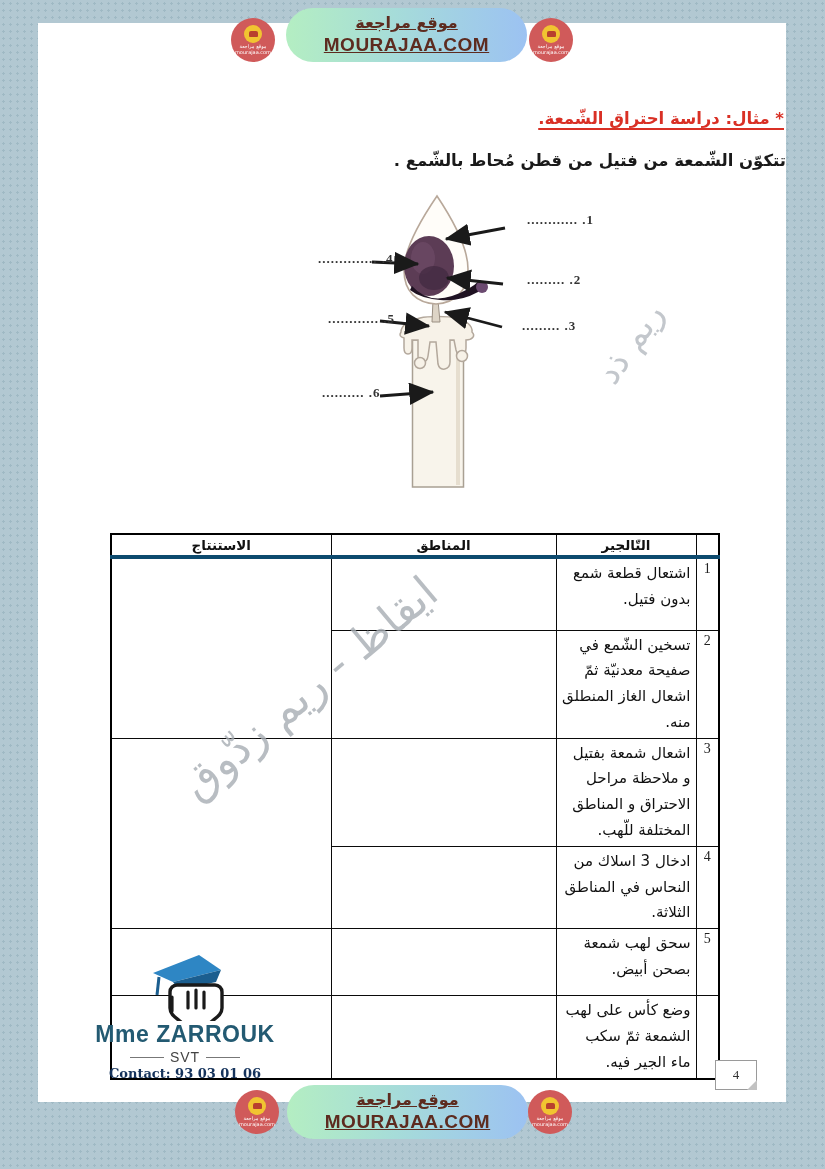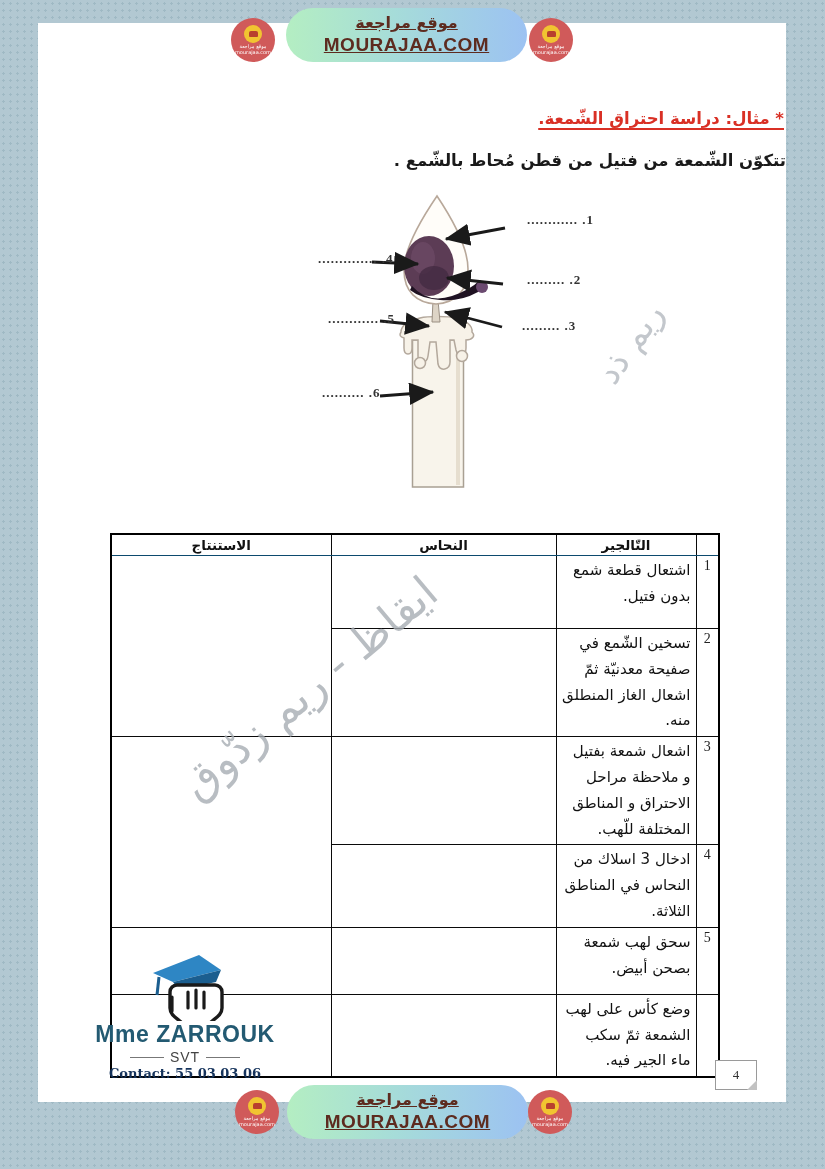--- a/index.html
+++ b/index.html
@@ -50,21 +50,21 @@
   .dl-4{left:280px;top:228px;}
   .dl-5{left:290px;top:288px;}
   .dl-6{left:284px;top:362px;}
 
   
   .exp-table{
     position:absolute;left:72px;top:510px;width:608px;
     border-collapse:collapse;table-layout:fixed;direction:rtl;
   }
   .exp-table td{border:1.5px solid #0a0a0a;vertical-align:top;padding:2px 5px;}
-  .exp-table .h-row td{border-bottom:1px solid #0c4a6e;vertical-align:middle;}
+  .exp-table .h-row td{border-bottom:4px solid #0c4a6e;vertical-align:middle;}
   .exp-table{border:2px solid #000;}
   .head-cell{font-size:13.5px;font-weight:bold;text-align:center;color:#111;}
   .num-cell{font-family:"Liberation Serif",serif;font-size:14px;text-align:center;color:#222;padding:2px 1px;}
   .exp-cell{font-size:15px;line-height:1.72;text-align:right;color:#111;}
 
   
   .wm-main{
     position:absolute;left:47px;top:637px;width:460px;height:70px;
     transform:rotate(-40deg);direction:rtl;text-align:center;
     font-size:44px;color:#a7adb3;opacity:.8;letter-spacing:3px;white-space:nowrap;
@@ -169,21 +169,21 @@
     <colgroup>
         <col style="width:23px">
         <col style="width:140px">
         <col style="width:225px">
         <col style="width:220px">
       </colgroup>
     <tbody>
         <tr class="h-row" style="height:19px">
       <td class="num-cell"></td>
       <td class="head-cell">التّالجير</td>
-      <td class="head-cell">النحاس</td>
+      <td class="head-cell">المناطق</td>
       <td class="head-cell">الاستنتاج</td>
     </tr>
     <tr style="height:73px">
       <td class="num-cell">1</td>
       <td class="exp-cell">اشتعال قطعة شمع بدون فتيل.</td>
       <td class="exp-cell"></td>
       <td class="exp-cell" rowspan="2"></td>
     </tr>
     <tr style="height:93px">
       <td class="num-cell">2</td>
@@ -229,21 +229,21 @@
       <line x1="71" y1="39" x2="71" y2="57" stroke="#1a1a1a" stroke-width="3.2" stroke-linecap="round"></line>
       <line x1="79" y1="41" x2="79" y2="57" stroke="#1a1a1a" stroke-width="3.2" stroke-linecap="round"></line>
       <line x1="47" y1="46" x2="47" y2="60" stroke="#1a1a1a" stroke-width="3.2" stroke-linecap="round"></line>
     </svg>
     <div class="logo-name">Mme ZARROUK</div>
     <div class="logo-svt">
       <span class="dash"></span>
       <span class="svt-txt">SVT</span>
       <span class="dash"></span>
     </div>
-    <div class="logo-contact">Contact: 55 03 03 06</div>
+    <div class="logo-contact">Contact: 93 03 01 06</div>
   </div>
 
   <div class="pagenum-box">
     <span>4</span>
   </div>
 </div>
 
 <div class="banner">
   <div class="badge" style="left:235px;top:1090px;">
     <span class="bicon">

